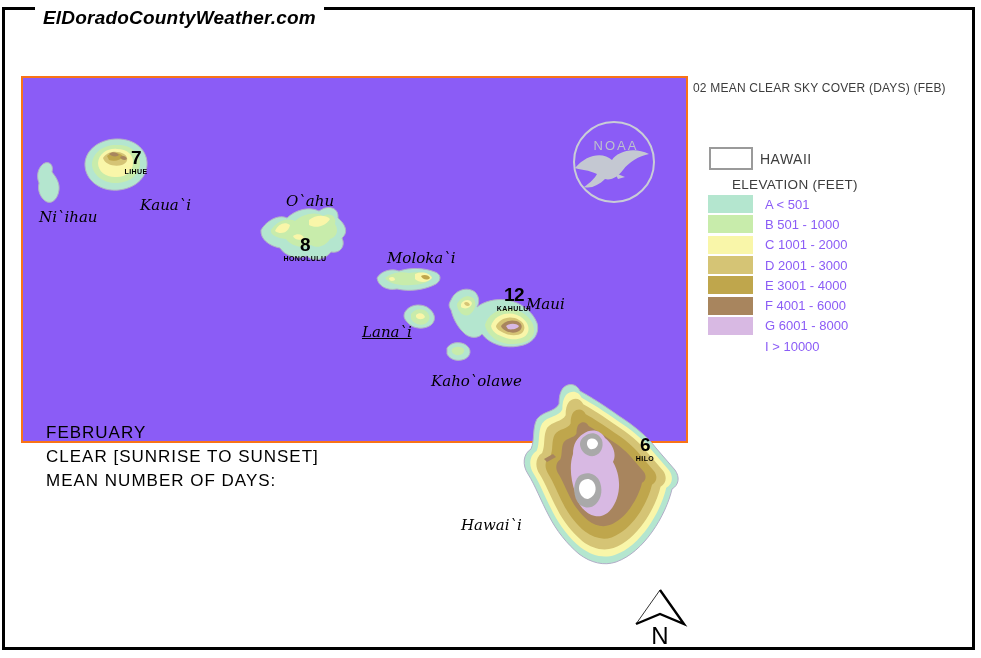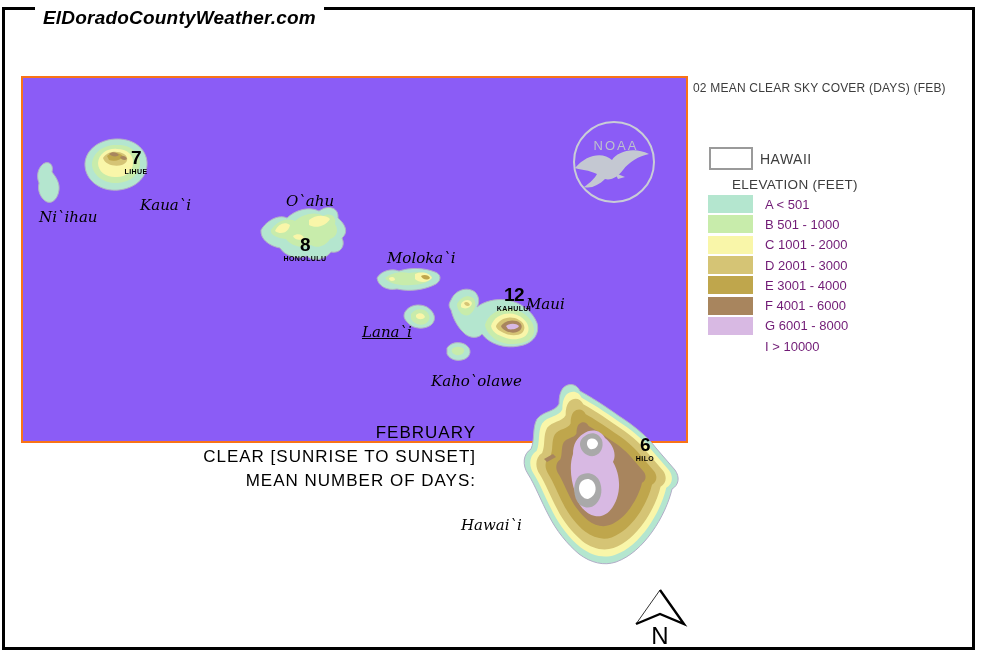--- a/index.html
+++ b/index.html
@@ -29,21 +29,21 @@
     position:absolute; font-family:"DejaVu Serif", serif;
     font-style:italic; font-size:15px; color:#000; white-space:nowrap;
   }
   .station {
     position:absolute; transform:translateX(-50%); text-align:center;
     color:#000; line-height:1;
   }
   .station .num { font-size:19px; font-weight:bold; letter-spacing:-0.5px; }
   .station .city { font-size:7px; font-weight:bold; letter-spacing:0.4px; margin-top:1px; white-space:nowrap; }
   .caption {
-    position:absolute; left:23px; top:343px; width:430px; text-align:right;
+    position:absolute; left:23px; top:343px; width:430px; text-align:left;
     font-size:17px; line-height:24px; letter-spacing:1px; color:#000;
   }
   
   .panel-title {
     position:absolute; left:693px; top:81px; width:288px;
     font-size:12px; color:#3d3d3d; letter-spacing:0.2px; white-space:nowrap;
   }
   .hawaii-swatch {
     position:absolute; left:709px; top:147px; width:44px; height:23px;
     background:#fff; border:2px solid #9a9a9a;
@@ -53,21 +53,21 @@
     letter-spacing:0.5px;
   }
   .elevation-title {
     position:absolute; left:708px; top:177px; font-size:13.5px; color:#3d3d3d;
     letter-spacing:0.3px;
     margin-left:24px;
   }
   .legend-rows { position:absolute; left:708px; top:194px; }
   .legend-row { display:flex; align-items:center; height:20.3px; }
   .legend-row .sw { width:45px; height:18px; flex:0 0 45px; }
-  .legend-row .lb { margin-left:12px; font-size:13px; color:#701a75; white-space:nowrap; }
+  .legend-row .lb { margin-left:12px; font-size:13px; color:#8b5cf6; white-space:nowrap; }
   
   .north { position:absolute; left:626px; top:588px; width:68px; height:62px; }
   .north .n-label {
     position:absolute; left:21px; top:34px; width:26px; text-align:center;
     font-size:24px; color:#000; font-weight:500;
   }
 </style>
 </head>
 <body>
 

